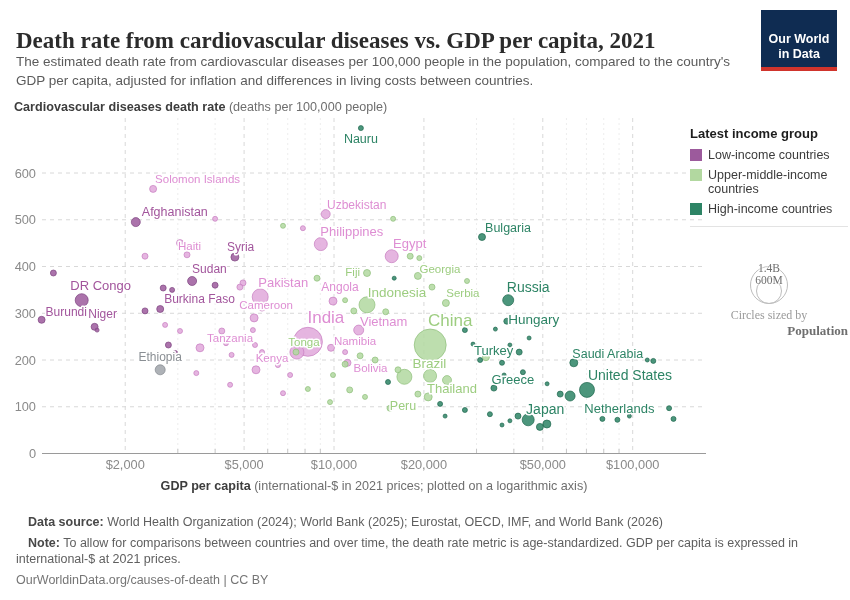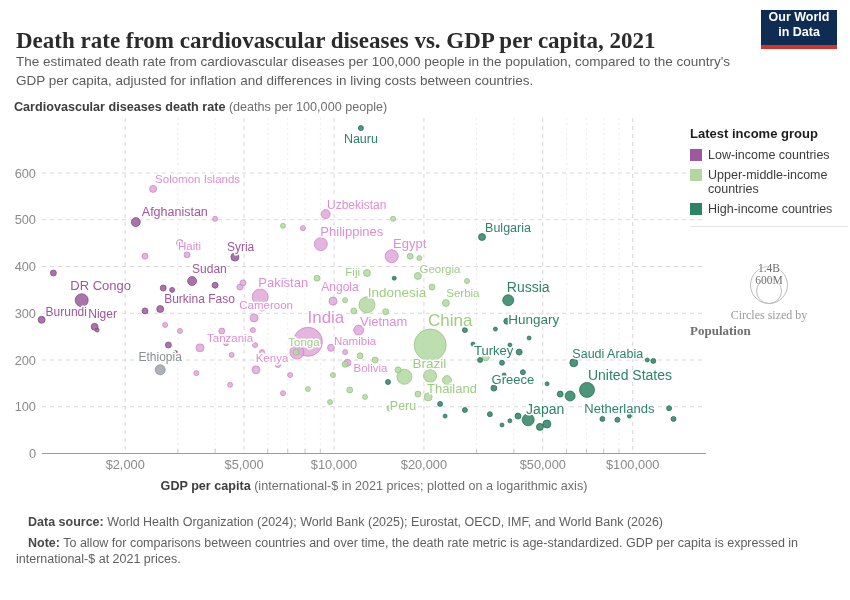--- a/index.html
+++ b/index.html
@@ -4,21 +4,21 @@
 <style>
   html,body{margin:0;padding:0;}
   body{width:850px;height:600px;position:relative;background:#ffffff;
        font-family:"Liberation Sans",sans-serif;overflow:hidden;}
   .title{position:absolute;left:16px;top:13px;font-family:"Liberation Serif",serif;
          font-size:23px;font-weight:700;color:#2b2b2b;white-space:nowrap;}
   .subtitle{position:absolute;left:16px;top:53px;width:726px;font-size:13.5px;
             line-height:1.38;color:#5b5b5b;}
   .logo{position:absolute;right:13px;top:10px;width:72px;background:#0f2c52;
         border-bottom:4px solid #d0342c;color:#fff;text-align:center;
-        font-size:12.5px;font-weight:700;line-height:1.18;padding:0 2px 5px 2px;}
+        font-size:12.5px;font-weight:700;line-height:1.18;padding:22px 2px 5px 2px;}
   .chart-heading{position:absolute;left:14px;top:100px;font-size:12.6px;white-space:nowrap;}
   .chart-heading .b{font-weight:700;color:#3d3d3d;}
   .chart-heading .n{color:#6e6e6e;}
   .x-axis-title{position:absolute;left:42px;top:479px;width:664px;text-align:center;
                 font-size:12.6px;white-space:nowrap;}
   .x-axis-title .b{font-weight:700;color:#3d3d3d;}
   .x-axis-title .n{color:#6e6e6e;}
   #plot{position:absolute;left:0;top:0;}
   .legend{position:absolute;left:690px;top:126px;width:158px;}
   .legend-title{font-size:13px;font-weight:700;color:#1d1d1d;margin-bottom:7px;}
@@ -30,21 +30,21 @@
   .size-legend .circ{position:absolute;border:1px solid #bdbdbd;border-radius:50%;
                      left:50%;transform:translateX(-50%);background:transparent;}
   .circ-outer{width:36px;height:36px;top:6px;}
   .circ-inner{width:24px;height:24px;top:18px;}
   .size-lab{position:absolute;width:100%;text-align:center;color:#6f6f6f;
             font-size:11.5px;text-shadow:0 0 3px #fff,0 0 3px #fff,0 0 3px #fff;}
   .size-lab-1{top:2px;}
   .size-lab-2{top:14px;}
   .size-caption{position:absolute;top:48px;width:100%;text-align:center;
                 color:#9a9a9a;font-size:12px;}
-  .size-caption-bold{position:absolute;top:63px;width:100%;text-align:left;
+  .size-caption-bold{position:absolute;top:63px;width:100%;text-align:right;
                      color:#6f6f6f;font-size:13px;font-weight:700;}
   .footer{position:absolute;left:16px;top:514px;width:824px;font-size:12.5px;
           color:#5f5f5f;line-height:1.32;}
   .footer .b{font-weight:700;color:#484848;padding-left:12px;}
   .footer .row{margin-bottom:4px;}
   .footer .link{color:#757575;margin-top:3px;}
 </style>
 </head>
 <body>
 
@@ -312,13 +312,14 @@
   <div class="size-caption-bold">Population</div>
 </div>
 
 <div class="footer">
   <div class="row">
     <span class="b">Data source:</span><span> World Health Organization (2024); World Bank (2025); Eurostat, OECD, IMF, and World Bank (2026)</span>
   </div>
   <div class="row">
     <span class="b">Note:</span><span> To allow for comparisons between countries and over time, the death rate metric is age-standardized. GDP per capita is expressed in international-$ at 2021 prices.</span>
   </div>
+  <div class="link">OurWorldinData.org/causes-of-death | CC BY</div>
 </div>
 
 </body></html>

